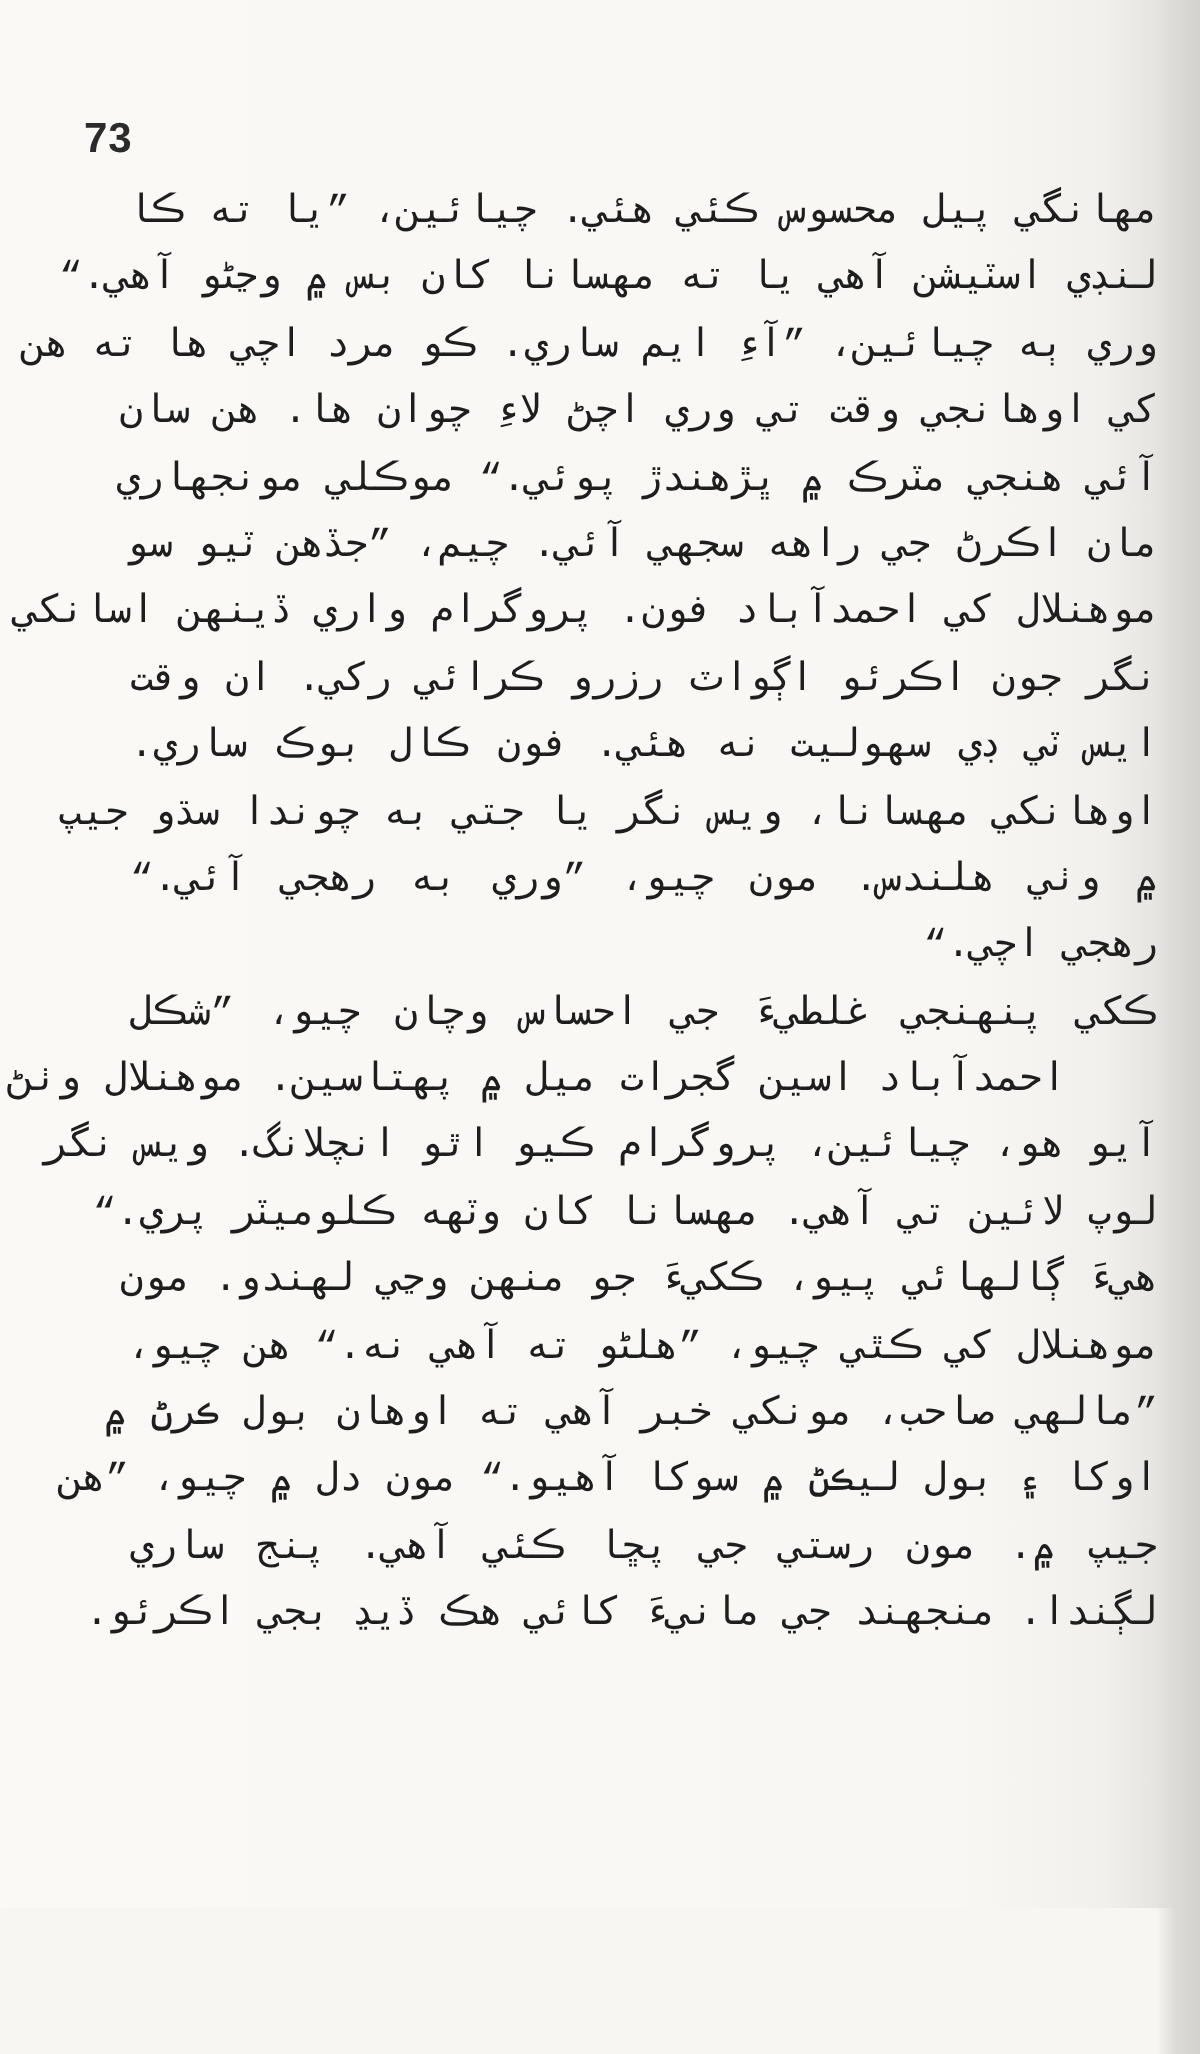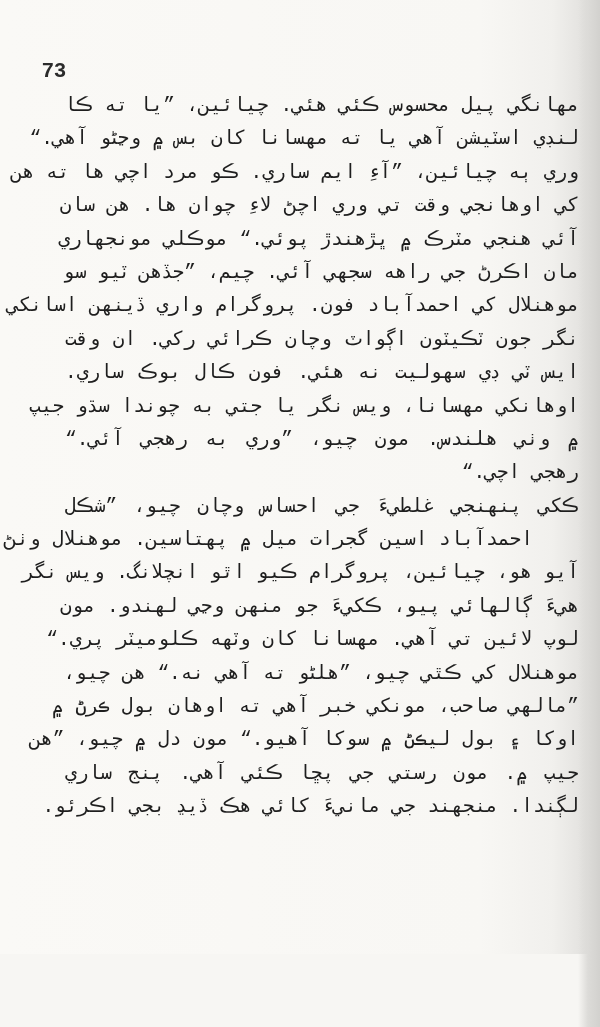--- a/index.html
+++ b/index.html
@@ -74,30 +74,30 @@
 
   <div class="body-text">
 
     <span class="line">مهانگي پيل محسوس ڪئي هئي. چيائين، ”يا ته ڪا</span>
     <span class="line">لنڊي اسٽيشن آهي يا ته مهسانا کان بس ۾ وڃڻو آهي.“</span>
     <span class="line">وري ٻه چيائين، ”آءِ ايم ساري. ڪو مرد اچي ها ته هن</span>
     <span class="line">کي اوهانجي وقت تي وري اچڻ لاءِ چوان ها. هن سان</span>
     <span class="line">آئي هنجي مٽرڪ ۾ ڀڙهندڙ پوئي.“ موڪلي مونجهاري</span>
     <span class="line">مان اڪرڻ جي راهه سجهي آئي. چيم، ”جڏهن ٽيو سو</span>
     <span class="line">موهنلال کي احمدآباد فون. پروگرام واري ڏينهن اسانکي</span>
-    <span class="line">نگر جون ٽڪيٽون اڳواٽ وچان ڪرائي رکي. ان وقت</span>
+    <span class="line">نگر جون اڪرئو اڳواٽ رزرو ڪرائي رکي. ان وقت</span>
     <span class="line">ايس ٽي ڊي سهوليت نه هئي. فون ڪال بوڪ ساري.</span>
     <span class="line">اوهانکي مهسانا، ويس نگر يا جتي به چوندا سڌو جيپ</span>
     <span class="line">۾ وٺي هلندس. مون چيو، ”وري به رهجي آئي.“</span>
     <span class="line last">رهجي اچي.“</span>
     <span class="line">ڪکي پنهنجي غلطيءَ جي احساس وچان چيو، ”شڪل</span>
 
     <span class="line indent">احمدآباد اسين گجرات ميل ۾ پهتاسين. موهنلال وٺڻ</span>
     <span class="line">آيو هو، چيائين، پروگرام ڪيو اٿو انچلانگ. ويس نگر</span>
+    <span class="line">لوپ لائين تي آهي. مهسانا کان وٽهه ڪلوميٽر پري.“</span>
     <span class="line">هيءَ ڳالهائي پيو، ڪکيءَ جو منهن وڃي لهندو. مون</span>
-    <span class="line">لوپ لائين تي آهي. مهسانا کان وٽهه ڪلوميٽر پري.“</span>
     <span class="line">موهنلال کي ڪٿي چيو، ”هلڻو ته آهي نه.“ هن چيو،</span>
     <span class="line">”مالهي صاحب، مونکي خبر آهي ته اوهان بول ڪرڻ ۾</span>
     <span class="line">اوکا ۽ بول ليڪڻ ۾ سوکا آهيو.“ مون دل ۾ چيو، ”هن</span>
     <span class="line">جيپ ۾. مون رستي جي پڇا ڪئي آهي. پنج ساري</span>
     <span class="line">لڳندا. منجهند جي مانيءَ کائي هڪ ڏيڍ بجي اڪرئو.</span>
   </div>
 </div>
 
 </body></html>

